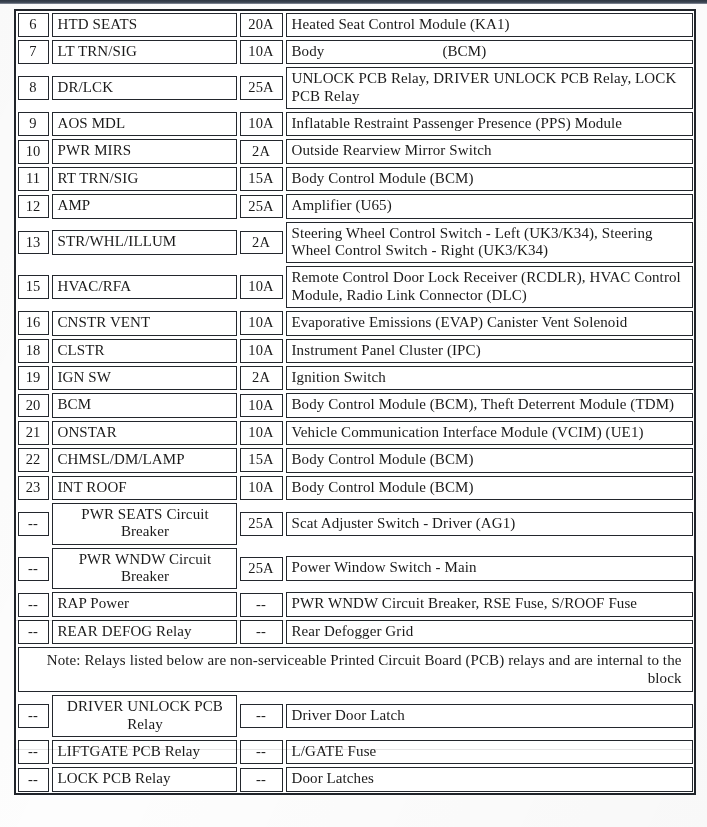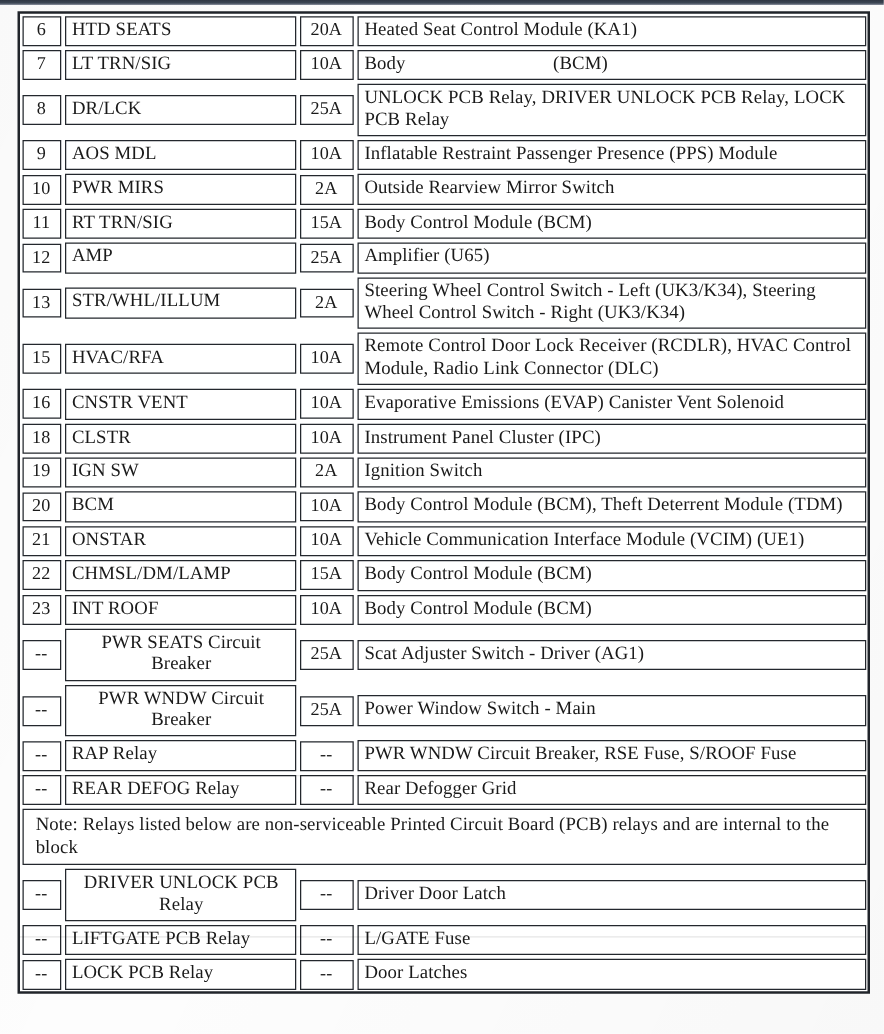--- a/index.html
+++ b/index.html
@@ -107,21 +107,21 @@
   }
 
   .cellbox.name .txt { padding-left: 5px; text-align: center; }
   .cellbox.desc .txt { padding-left: 5px; }
 
   
   .note-cell .cellbox {
     justify-content: center;
   }
   .note-cell .cellbox .txt {
-    text-align: left;
+    text-align: right;
     padding: 3px 10px 4px 10px;
     font-size: 15px;
     line-height: 1.2;
   }
 
   
   .gapword { display: inline-block; width: 118px; }
 
   
   .streak {
@@ -541,21 +541,21 @@
             </td>
           </tr>
           <tr>
             <td class="c-num">
               <div class="cellbox num">
                 <span class="txt">--</span>
               </div>
             </td>
             <td class="c-name">
               <div class="cellbox name">
-                <span class="txt">RAP Relay</span>
+                <span class="txt">RAP Power</span>
               </div>
             </td>
             <td class="c-amp">
               <div class="cellbox amp">
                 <span class="txt">--</span>
               </div>
             </td>
             <td class="c-desc">
               <div class="cellbox desc">
                 <span class="txt">PWR WNDW Circuit Breaker, RSE Fuse, S/ROOF Fuse</span>

